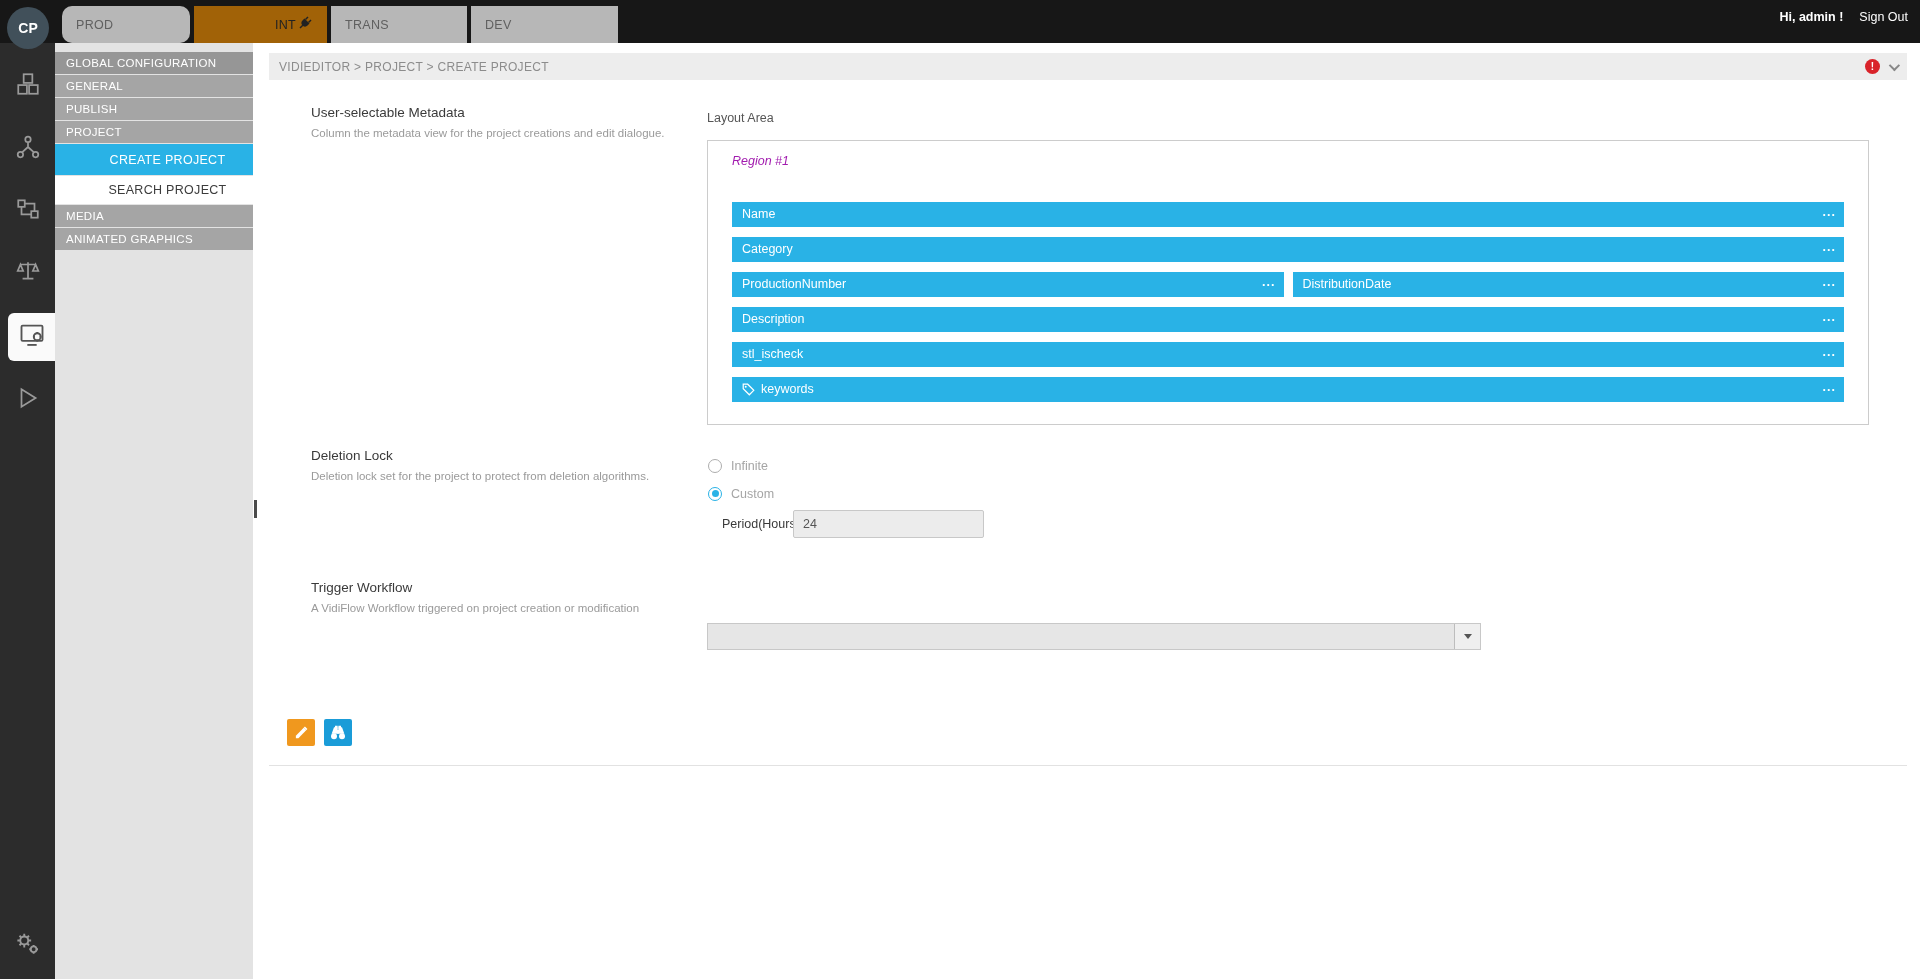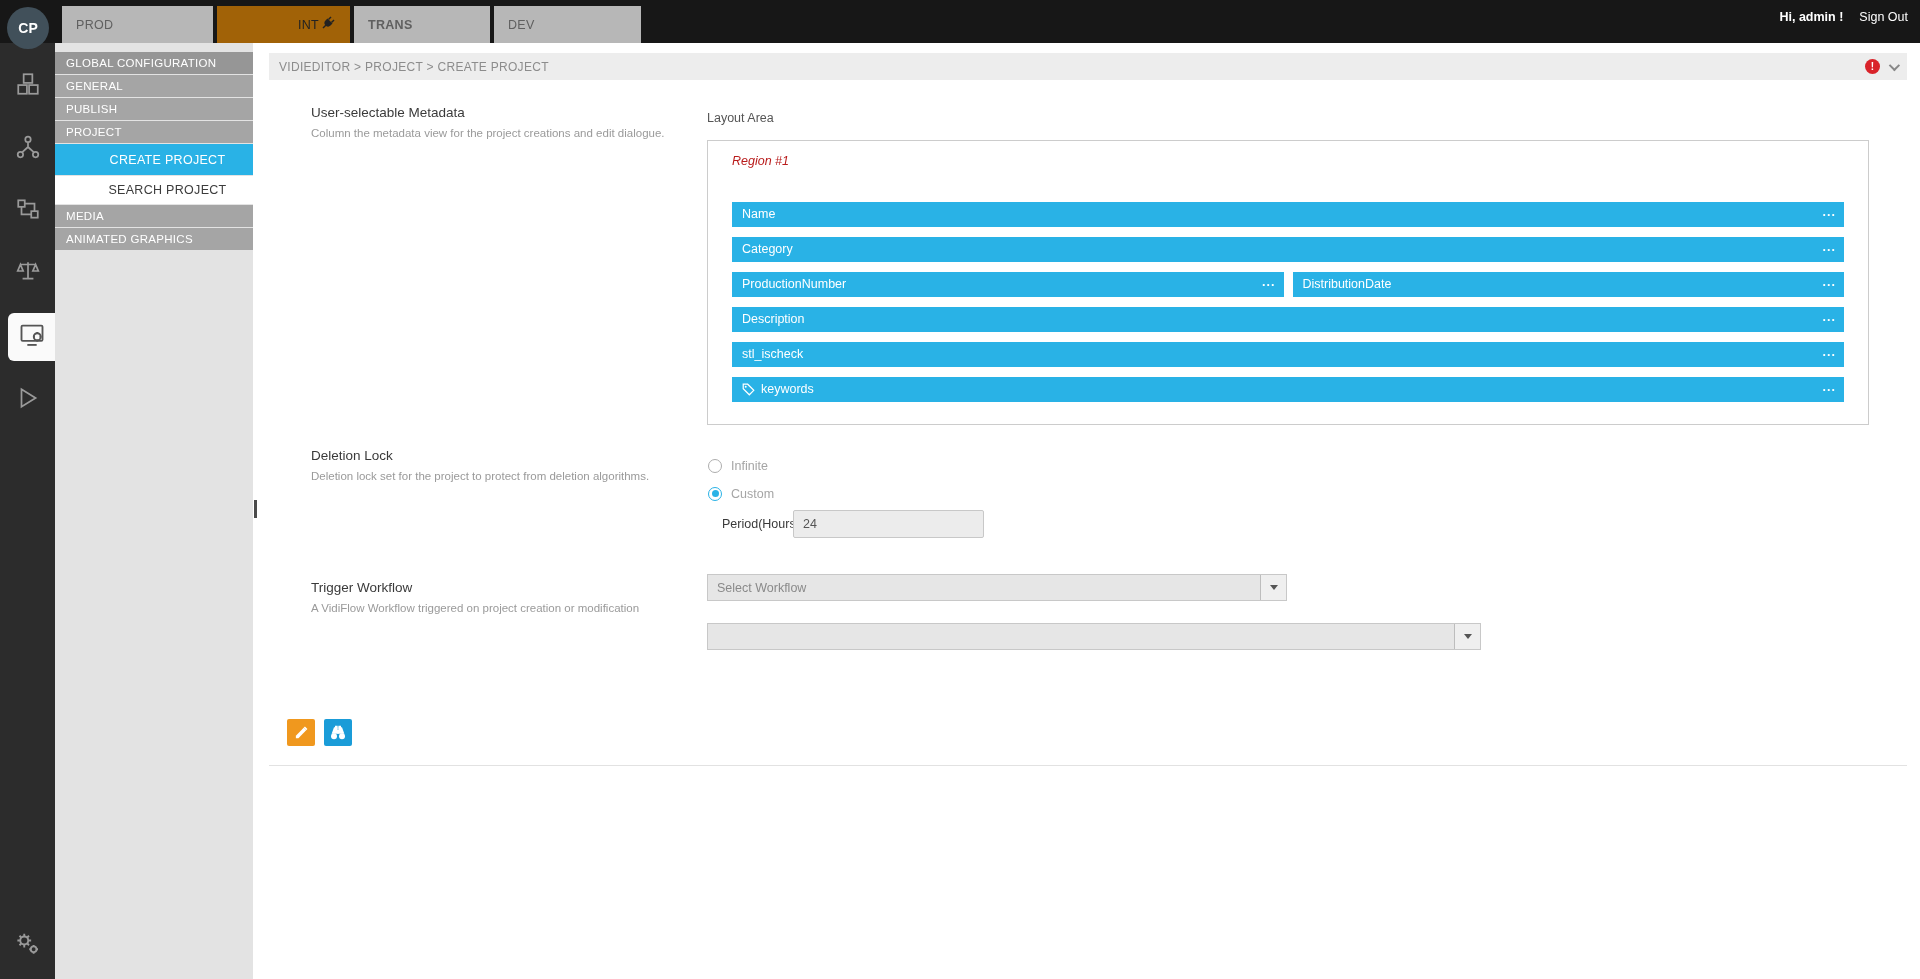--- a/index.html
+++ b/index.html
@@ -8,21 +8,21 @@
 
   
   .topbar { position:absolute; left:0; top:0; width:1920px; height:43px; background:#171717; z-index:20; }
   .logo-circle { position:absolute; left:7px; top:7px; width:42px; height:42px; border-radius:50%;
     background:#41505a; color:#fff; font-size:14px; font-weight:bold; display:flex; align-items:center;
     justify-content:center; z-index:40; }
   .tabs { position:absolute; left:62px; top:6px; height:37px; display:flex; gap:4px; }
   .tab { height:37px; background:#b7b7b7; color:#606060; font-size:12.5px; display:flex;
     align-items:center; padding:0 14px; letter-spacing:.3px; cursor:default; }
   .tab.active { background:#a16207; color:#222; justify-content:flex-end; }
-  .tab-prod { width:151px; } .tab-int { width:133px; } .tab-trans { width:136px;font-weight:bold; } .tab-dev { width:147px; }
+  .tab-prod { width:128px;border-radius:10px; } .tab-int { width:133px; } .tab-trans { width:136px; } .tab-dev { width:147px; }
   .user-area { position:absolute; right:12px; top:0; height:33px; display:flex; align-items:center; gap:16px; }
   .greeting { color:#fff; font-size:12.5px; font-weight:bold; }
   .signout { color:#fff; font-size:12.5px; cursor:pointer; }
 
   
   .rail { position:absolute; left:0; top:43px; width:55px; bottom:0; background:#2c2c2c; z-index:10; }
   .rail-item { position:absolute; left:0; width:55px; height:44px; display:flex; align-items:center; justify-content:center; }
   .rail-item.selected { left:8px; width:47px; height:48px; background:#fafafa; border-radius:6px 0 0 6px; }
   .ri-1 { top:21px; } .ri-2 { top:84px; } .ri-3 { top:146px; } .ri-4 { top:208px; }
   .ri-5 { top:270px; } .ri-6 { top:335px; } .ri-7 { top:880px; }
@@ -49,21 +49,21 @@
     transform:rotate(45deg) translateY(-2px); cursor:pointer; }
 
   .sec-title { color:#3a3a3a; font-size:13.5px; }
   .sec-title.bold { font-weight:bold; font-size:12.5px; }
   .sec-desc { color:#9a9a9a; font-size:11.5px; margin-top:7px; }
 
   .sec1-left { position:absolute; left:42px; top:62px; width:370px; }
   .layout-area-label { position:absolute; left:438px; top:68px; color:#555; font-size:12.5px; }
   .layout-box { position:absolute; left:438px; top:97px; width:1162px; height:285px;
     background:#fff; border:1px solid #ccc; }
-  .region-title { position:absolute; left:24px; top:13px; font-style:italic; color:#b91c1c; font-size:12.5px; }
+  .region-title { position:absolute; left:24px; top:13px; font-style:italic; color:#a21caf; font-size:12.5px; }
   .column-title { position:absolute; left:40px; top:40px; color:#333; font-size:12.5px; font-weight:bold;margin-top:19px; }
   .bars { position:absolute; left:24px; right:24px; top:61px; }
   .bar-row { display:flex; gap:9px; margin-bottom:10px; }
   .meta-bar { position:relative; flex:1; height:25px; background:#29b2e6; color:#fff;
     font-size:12.5px; line-height:25px; padding-left:10px; display:flex; align-items:center; gap:6px; cursor:pointer; }
   .bar-dots { position:absolute; right:8px; top:-2px; font-weight:bold; letter-spacing:1px; cursor:pointer; }
 
   .sec2-left { position:absolute; left:42px; top:405px; width:370px; }
   .radio-group { position:absolute; left:439px; top:414px; }
   .radio-row { display:flex; align-items:center; gap:9px; height:17px; margin-bottom:11px; }
@@ -309,24 +309,20 @@
       <span class="radio checked"></span>
       <span class="radio-label">Custom</span>
     </div>
   </div>
   <div class="period-label">Period(Hours)</div>
   <input class="period-input" type="text" value="24" style="">
 
   <div class="sec3-left">
     <div class="sec-title">Trigger Workflow</div>
     <div class="sec-desc">A VidiFlow Workflow triggered on project creation or modification</div>
-  </div>
-  <div class="dropdown dd1">
-    <span class="dd-value">Select Workflow</span>
-    <span class="dd-caret"></span>
   </div>
 
   <div class="dropdown dd2">
     <span class="dd-value"></span>
     <span class="dd-caret"></span>
   </div>
 
   <div class="action-buttons">
     <button class="act-btn edit">
       <span>

